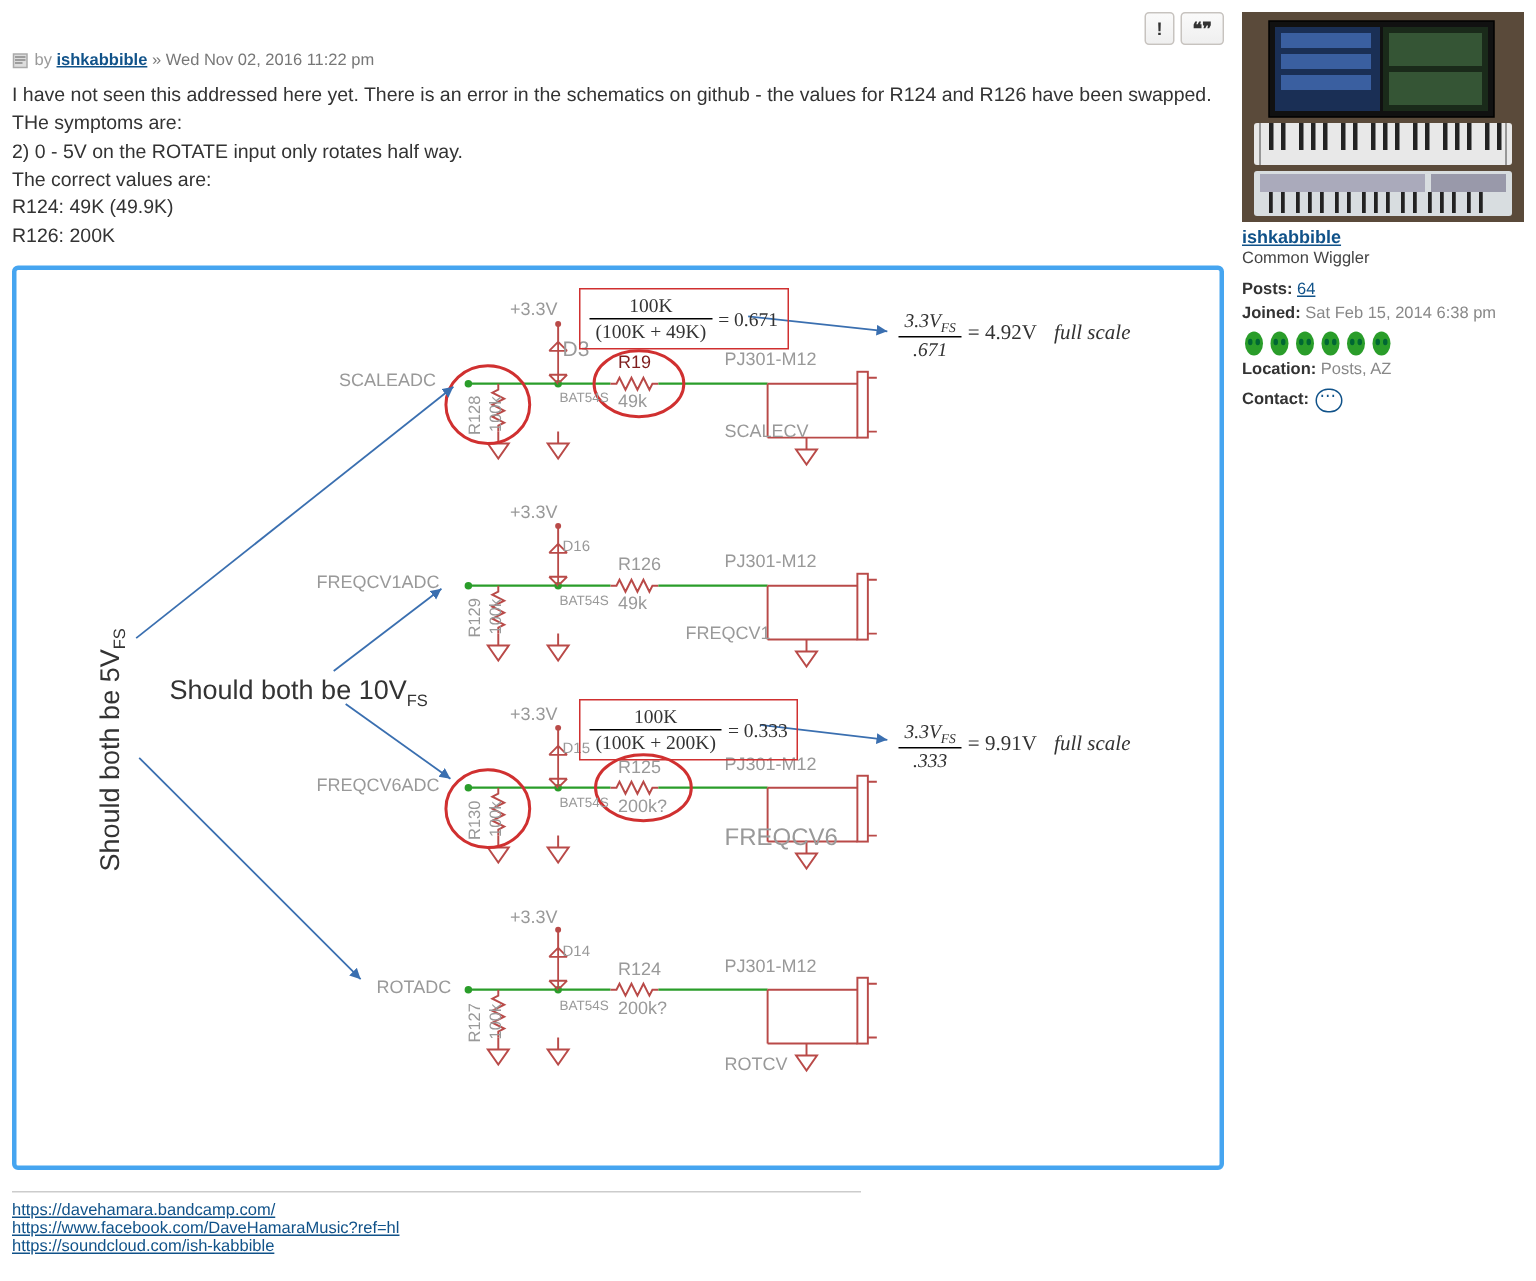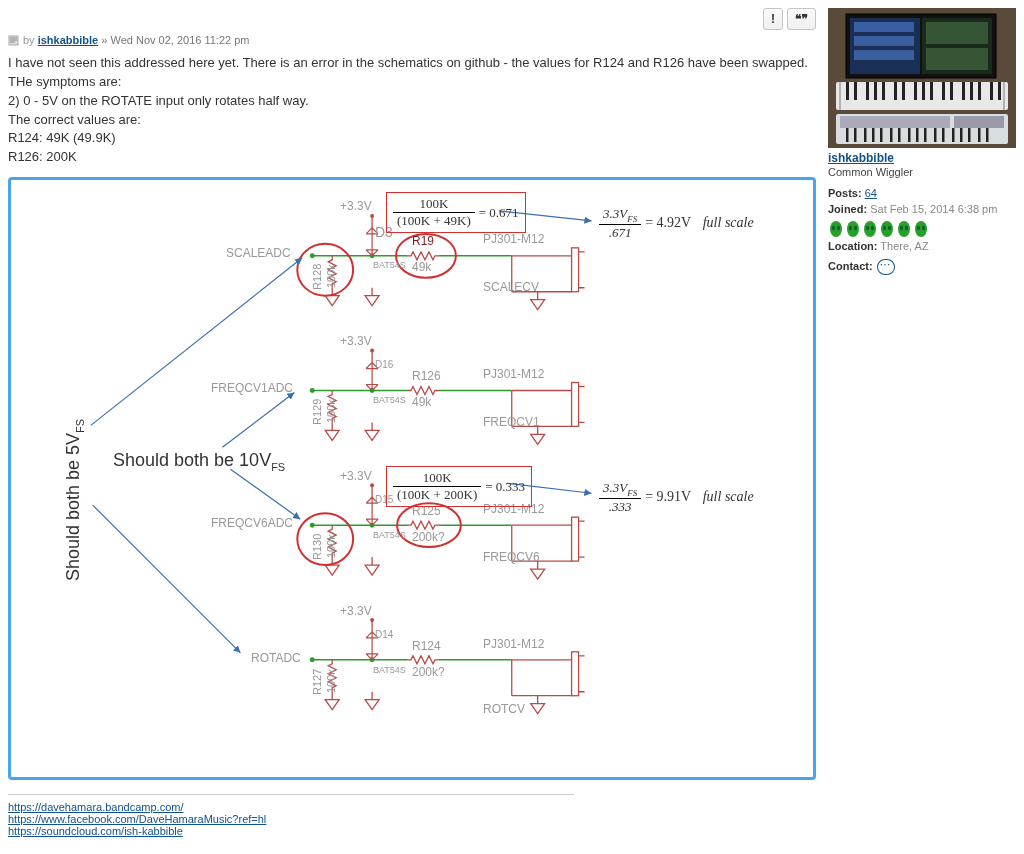--- a/index.html
+++ b/index.html
@@ -154,32 +154,32 @@
 
         <span class="abs" style="left:327px;top:148px;color:#999;font-size:12px">+3.3V</span>
         <span class="abs" style="left:198px;top:195px;color:#999;font-size:12px">FREQCV1ADC</span>
         <span class="abs rot" style="left:298px;top:239px;color:#999;font-size:11px">R129</span>
         <span class="abs rot" style="left:312px;top:237px;color:#999;font-size:11px">100k</span>
         <span class="abs" style="left:362px;top:173px;color:#999;font-size:10px">D16</span>
         <span class="abs" style="left:360px;top:209px;color:#999;font-size:9px">BAT54S</span>
         <span class="abs" style="left:399px;top:183px;color:#999;font-size:12px">R126</span>
         <span class="abs" style="left:399px;top:209px;color:#999;font-size:12px">49k</span>
         <span class="abs" style="left:470px;top:181px;color:#999;font-size:12px">PJ301-M12</span>
-        <span class="abs" style="left:470px;top:229px;color:#999;font-size:12px">FREQCV1</span>
+        <span class="abs" style="left:444px;top:229px;color:#999;font-size:12px">FREQCV1</span>
 
         <span class="abs" style="left:327px;top:283px;color:#999;font-size:12px">+3.3V</span>
         <span class="abs" style="left:198px;top:330px;color:#999;font-size:12px">FREQCV6ADC</span>
         <span class="abs rot" style="left:298px;top:374px;color:#999;font-size:11px">R130</span>
         <span class="abs rot" style="left:312px;top:372px;color:#999;font-size:11px">100k</span>
         <span class="abs" style="left:362px;top:308px;color:#999;font-size:10px">D15</span>
         <span class="abs" style="left:360px;top:344px;color:#999;font-size:9px">BAT54S</span>
         <span class="abs" style="left:399px;top:318px;color:#999;font-size:12px">R125</span>
         <span class="abs" style="left:399px;top:344px;color:#999;font-size:12px">200k?</span>
         <span class="abs" style="left:470px;top:316px;color:#999;font-size:12px">PJ301-M12</span>
-        <span class="abs" style="left:470px;top:364px;color:#999;font-size:12px">FREQCV6</span>
+        <span class="abs" style="left:470px;top:364px;color:#999;font-size:16px">FREQCV6</span>
 
         <span class="abs" style="left:327px;top:418px;color:#999;font-size:12px">+3.3V</span>
         <span class="abs" style="left:238px;top:465px;color:#999;font-size:12px">ROTADC</span>
         <span class="abs rot" style="left:298px;top:509px;color:#999;font-size:11px">R127</span>
         <span class="abs rot" style="left:312px;top:507px;color:#999;font-size:11px">100k</span>
         <span class="abs" style="left:362px;top:443px;color:#999;font-size:10px">D14</span>
         <span class="abs" style="left:360px;top:479px;color:#999;font-size:9px">BAT54S</span>
         <span class="abs" style="left:399px;top:453px;color:#999;font-size:12px">R124</span>
         <span class="abs" style="left:399px;top:479px;color:#999;font-size:12px">200k?</span>
         <span class="abs" style="left:470px;top:451px;color:#999;font-size:12px">PJ301-M12</span>
@@ -327,20 +327,20 @@
             <ellipse cx="8" cy="9" rx="6" ry="8" fill="#2a9d2a"></ellipse>
             <ellipse cx="5.5" cy="8" rx="1.5" ry="2.2" fill="#063"></ellipse>
             <ellipse cx="10.5" cy="8" rx="1.5" ry="2.2" fill="#063"></ellipse>
           </svg>
         <svg class="alien" viewBox="0 0 16 19">
             <ellipse cx="8" cy="9" rx="6" ry="8" fill="#2a9d2a"></ellipse>
             <ellipse cx="5.5" cy="8" rx="1.5" ry="2.2" fill="#063"></ellipse>
             <ellipse cx="10.5" cy="8" rx="1.5" ry="2.2" fill="#063"></ellipse>
           </svg>
       </div>
-      <div><b>Location:</b> <span style="color:#888">There, AZ</span></div>
+      <div><b>Location:</b> <span style="color:#888">Posts, AZ</span></div>
       <div class="contact-row">
         <b>Contact:</b>
         <span class="bub"></span>
       </div>
     </div>
   </div>
 </div>
 
 </body></html>

